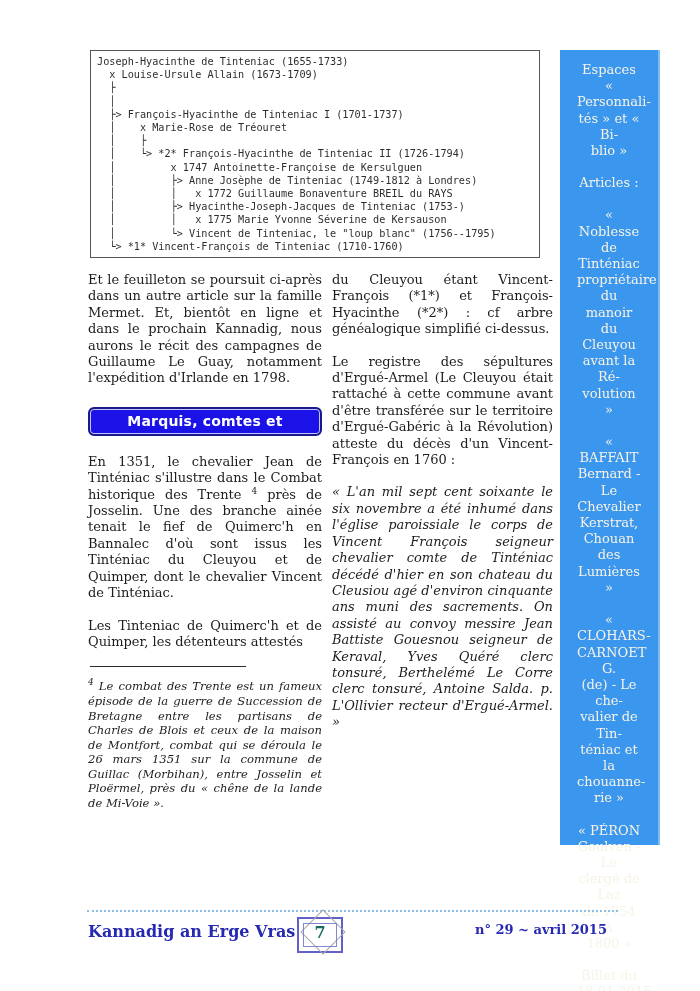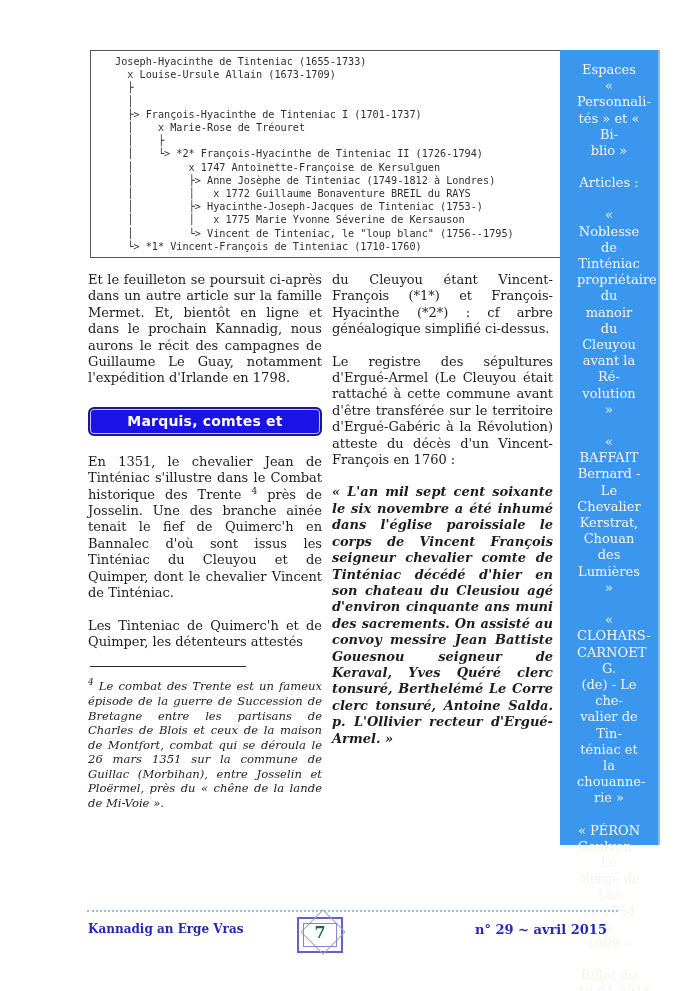--- a/index.html
+++ b/index.html
@@ -3,53 +3,53 @@
 <meta charset="utf-8">
 <style>
   html,body{margin:0;padding:0;}
   body{
     width:700px;height:991px;background:#ffffff;position:relative;
     font-family:"DejaVu Serif", serif;color:#1c1c1c;overflow:hidden;
   }
   
   .tree-box{
     position:absolute;left:90px;top:50px;width:436px;
-    border:1px solid #555;padding:4px 24px;margin:0;
+    border:1px solid #555;padding:4px 6px;margin:0;
     font-family:"DejaVu Sans Mono", monospace;
     font-size:10.2px;line-height:13.2px;color:#2e2e2e;
     white-space:pre;
   }
   
   .col{position:absolute;top:272px;text-align:justify;}
   .col-left{left:88px;width:234px;}
   .col-mid{left:332px;width:221px;}
   .col p{margin:0 0 16px 0;font-size:13px;line-height:16.4px;}
   .col sup{font-size:9px;line-height:0;}
-  .quote{font-style:italic;font-weight:bold;}
+  .quote{font-style:italic;}
   .banner{
     margin:20px 0 18px 0;height:25px;line-height:25px;text-align:center;
     background:#1a12e6;border:2px solid #181a8c;border-radius:6px;
     box-shadow:inset 0 0 0 1px rgba(255,255,255,.75);
     color:#ffffff;font-family:"DejaVu Sans", sans-serif;
     font-weight:bold;font-size:14px;letter-spacing:.2px;
   }
   .footnote-sep{width:156px;border-top:1px solid #2a2a2a;margin:12px 0 12px 2px;}
   .footnote{font-size:11.6px !important;line-height:14.6px !important;font-style:italic;}
   
   .sidebar{
     position:absolute;left:560px;top:50px;width:100px;height:795px;
     background:#3b96ee;border-right:2px solid #7fbcf2;
     box-sizing:border-box;padding:12px 17px;
     text-align:center;color:#f7f3e6;
     font-size:13px;line-height:16.2px;
   }
   .sidebar p{margin:0 0 16px 0;white-space:pre-line;}
   
   .footer-dotted{position:absolute;left:87px;top:910px;width:531px;border-top:2px dotted #8cbfe4;}
-  .footer-left{position:absolute;left:88px;top:922px;font-weight:bold;font-size:12px;color:#2629b2;}
+  .footer-left{position:absolute;left:88px;top:922px;font-weight:bold;font-size:16px;color:#2629b2;}
   .footer-right{position:absolute;left:475px;top:922px;width:143px;font-weight:bold;font-size:13px;color:#2629b2;}
   .pagebox{
     position:absolute;left:297px;top:917px;width:46px;height:36px;
     border:2px solid #6161c8;box-sizing:border-box;background:transparent;
   }
   .pagebox .diamond{
     position:absolute;left:8px;top:-3px;width:30px;height:30px;
     border:1px solid #a8a8a8;transform:rotate(45deg);
   }
   .pagebox .innerrect{

